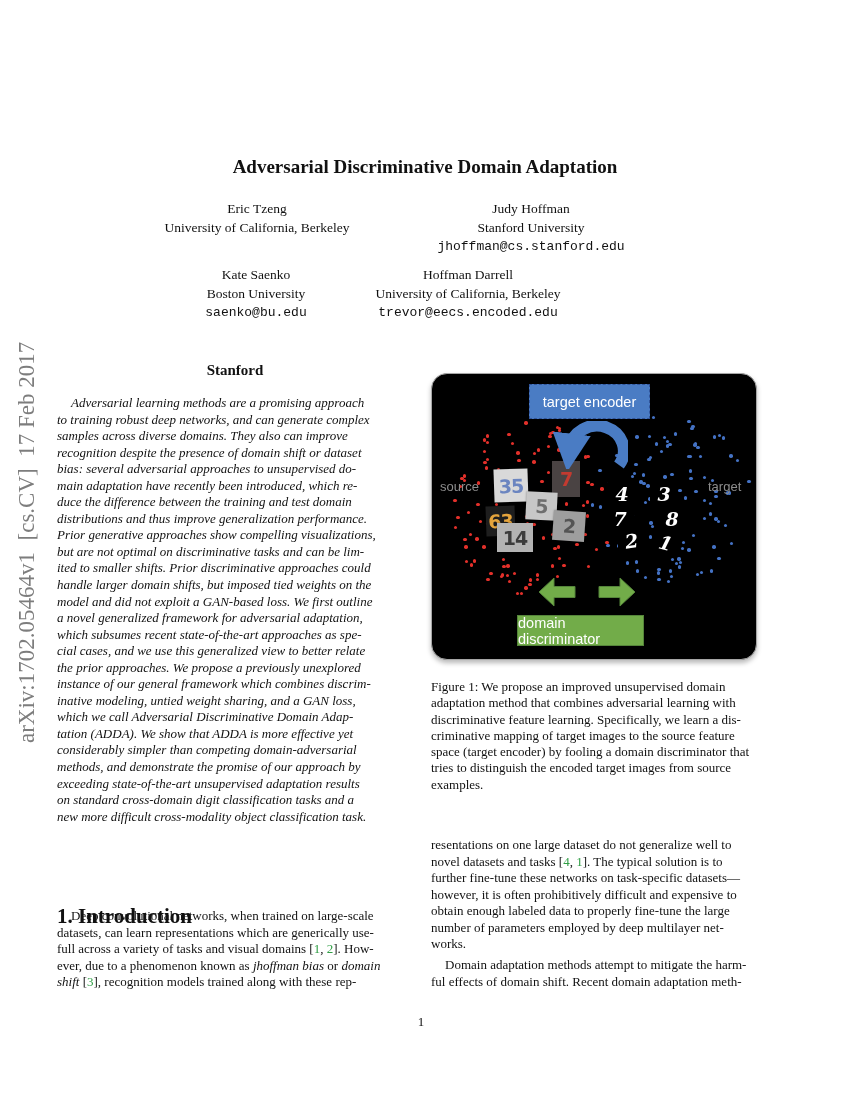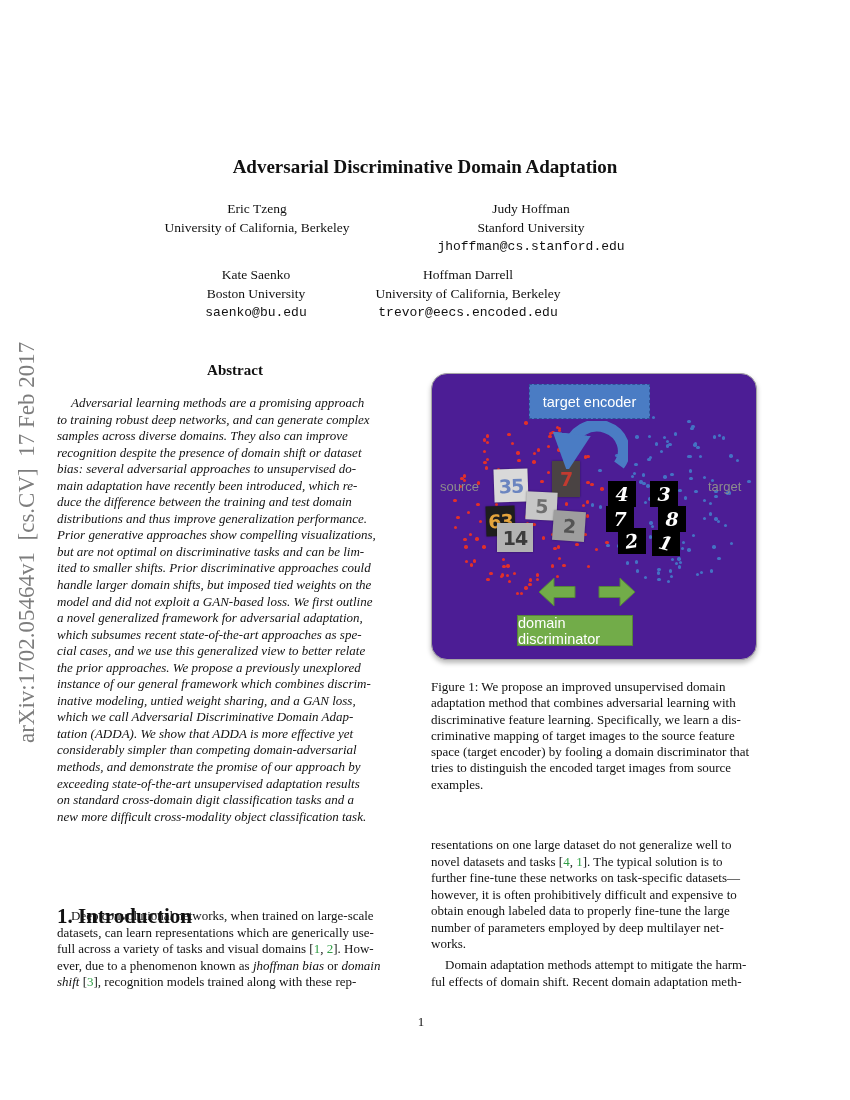--- a/index.html
+++ b/index.html
@@ -34,31 +34,31 @@
   .intro-paragraph { top:550px; font-size:13px; line-height:16.6px; text-indent:14px; }
   .fig-caption { top:306px; font-size:13px; line-height:16.3px; }
   .body-para-1 { top:464px; font-size:13px; line-height:16.5px; }
   .body-para-2 { top:584px; font-size:13px; line-height:16.5px; text-indent:14px; }
   .cite { color:var(--cite, #2f9e44); }
   .em { font-style:italic; }
   .page-number { position:absolute; top:1014px; left:57px; width:728px; text-align:center; font-size:13px; }
   
   .figure-box {
     position:absolute; left:0; top:0; width:324px; height:285px;
-    background:#4c1d95; border:1.5px solid #a6a6a6; border-radius:16px;
+    background:#000000; border:1.5px solid #a6a6a6; border-radius:16px;
     box-shadow:0 3px 5px rgba(0,0,0,0.28); overflow:hidden;
     font-family:"Liberation Sans", sans-serif;
   }
   .enc-box {
     position:absolute; left:97px; top:10px; width:121px; height:35px;
     background:var(--blue,#4a7cc4); border:1px dashed #30549a; box-sizing:border-box;
     color:#fff; font-size:14.5px; display:flex; align-items:center; justify-content:center; z-index:4;
   }
   .disc-box {
-    position:absolute; left:85px; top:241px; width:116px; height:31px;
+    position:absolute; left:85px; top:241px; width:127px; height:31px;
     background:var(--green,#72ac49); border:1px solid #55853a; box-sizing:border-box;
     color:#fff; font-size:14.5px; display:flex; align-items:center; justify-content:center; z-index:4;
   }
   .cluster-label { position:absolute; top:105px; font-size:13px; color:var(--gray,#8c8c8c); z-index:4; }
   .src-label { left:8px; } .tgt-label { left:276px; }
   .arc-svg { position:absolute; left:116px; top:47px; z-index:3; }
   .garrow { position:absolute; top:203px; z-index:3; }
   .garrow.l { left:106px; } .garrow.r { left:166px; }
   .dot { position:absolute; width:3.4px; height:3.4px; border-radius:50%; z-index:1; }
   .svhn {
@@ -95,21 +95,21 @@
     <div class="author-affil">Stanford University</div>
     <div class="author-email">jhoffman@cs.stanford.edu</div>
   </div>
   <div class="author-block" style="left:468px; top:265px;">
     <div class="author-name">Hoffman Darrell</div>
     <div class="author-affil">University of California, Berkeley</div>
     <div class="author-email">trevor@eecs.encoded.edu</div>
   </div>
 
   <div class="col-left">
-    <div class="abstract-heading">Abstract</div>
+    <div class="abstract-heading">Stanford</div>
     <div class="abstract-text pre">Adversarial learning methods are a promising approach
 to training robust deep networks, and can generate complex
 samples across diverse domains. They also can improve
 recognition despite the presence of domain shift or dataset
 bias: several adversarial approaches to unsupervised do-
 main adaptation have recently been introduced, which re-
 duce the difference between the training and test domain
 distributions and thus improve generalization performance.
 Prior generative approaches show compelling visualizations,
 but are not optimal on discriminative tasks and can be lim-

